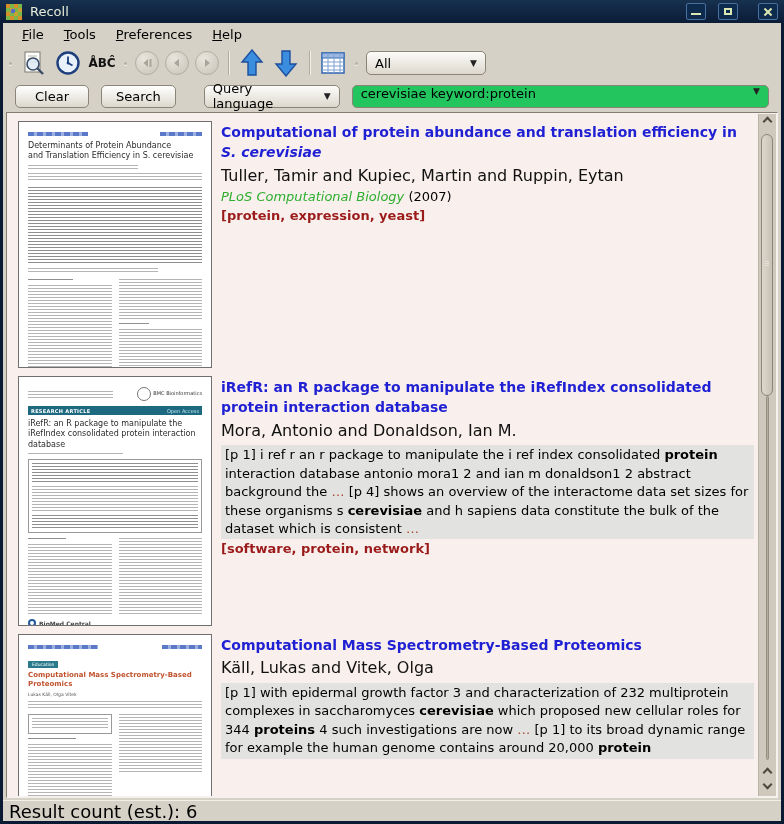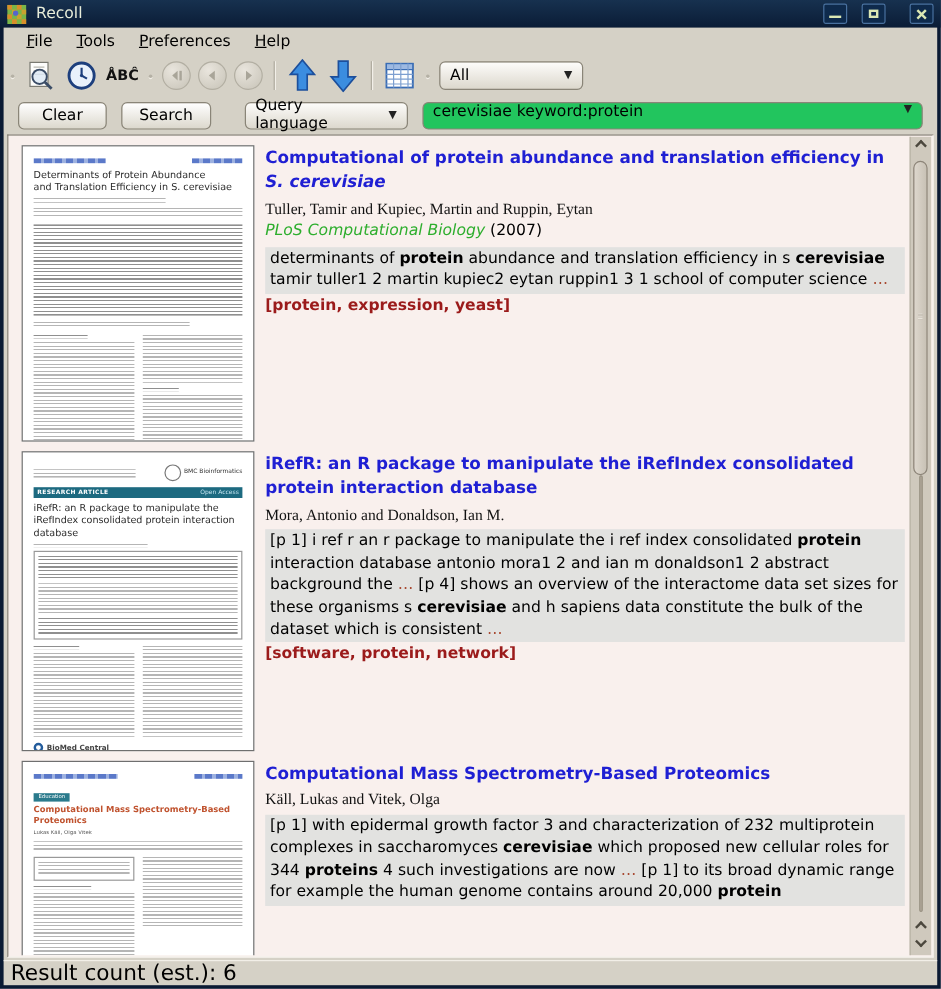--- a/index.html
+++ b/index.html
@@ -63,21 +63,21 @@
   .results-inner { position:absolute; inset:1px 19px 1px 1px; overflow:hidden; padding:7px 4px 0 10px; }
 
   .results-header { padding:2px 0 10px 2px; }
   .rh-title { font-size:15px; font-weight:bold; margin-right:12px; }
   .rh-bold { font-weight:bold; }
   .show-query { color:#1f1fd3; text-decoration:underline; }
 
   .result-row { display:flex; gap:9px; margin-bottom:8px; align-items:flex-start; }
   .rtext { flex:1; min-width:0; padding-top:1px; }
   .rtitle { color:#1f1fd3; font-weight:bold; font-size:14px; line-height:1.45; }
-  .rauthors { font-size:13px; line-height:1.35; margin-top:2px; color:#111;font-family:Liberation Serif, serif; }
+  .rauthors { font-size:16px; line-height:1.35; margin-top:2px; color:#111; }
   .rjournal-line { font-size:13px; line-height:1.35; margin-top:2px; }
   .rjournal { color:#2eae2e; font-style:italic; }
   .rsnippet { background:#e2e2e0; font-size:13px; line-height:1.42; padding:1px 4px; margin-top:4px; }
   .rkeywords { color:#9b1b1b; font-size:13px; margin-top:2px;font-weight:bold; }
   .seg-b { font-weight:bold; } .seg-i { font-style:italic; } .seg-e { color:#a84a32; }
 
   
   .thumb { width:194px; flex-shrink:0; background:#fff; border:1px solid #6f6f6f;
     padding:10px 9px 6px 9px; overflow:hidden; }
   .t1 { height:247px; } .t2 { height:250px; } .t3 { height:200px; }
@@ -278,21 +278,20 @@
               </div>
             </div>
           </div>
           <div class="rtext">
             <div class="rtitle"><span class="seg-n">Computational of protein abundance and translation efficiency in </span><span class="seg-i">S. cerevisiae</span></div>
             <div class="rauthors">Tuller, Tamir and Kupiec, Martin and Ruppin, Eytan</div>
             <div class="rjournal-line">
               <span class="rjournal">PLoS Computational Biology</span>
               <span>(2007)</span>
             </div>
-            <div class="rsnippet"><span class="seg-n">determinants of </span><span class="seg-b">protein</span><span class="seg-n"> abundance and translation efficiency in s </span><span class="seg-b">cerevisiae</span><span class="seg-n"> tamir tuller1 2 martin kupiec2 eytan ruppin1 3 1 school of computer science </span><span class="seg-e"> …</span></div>
             <div class="rkeywords">[protein, expression, yeast]</div>
           </div>
         </div>
 
         <div class="result-row">
           <div class="thumb t2">
             <div class="thead-row">
               <span class="tl-light" style="height:7px;width:85px"></span>
               <span class="bmc-logo">
                 <span class="bmc-circle"></span>

